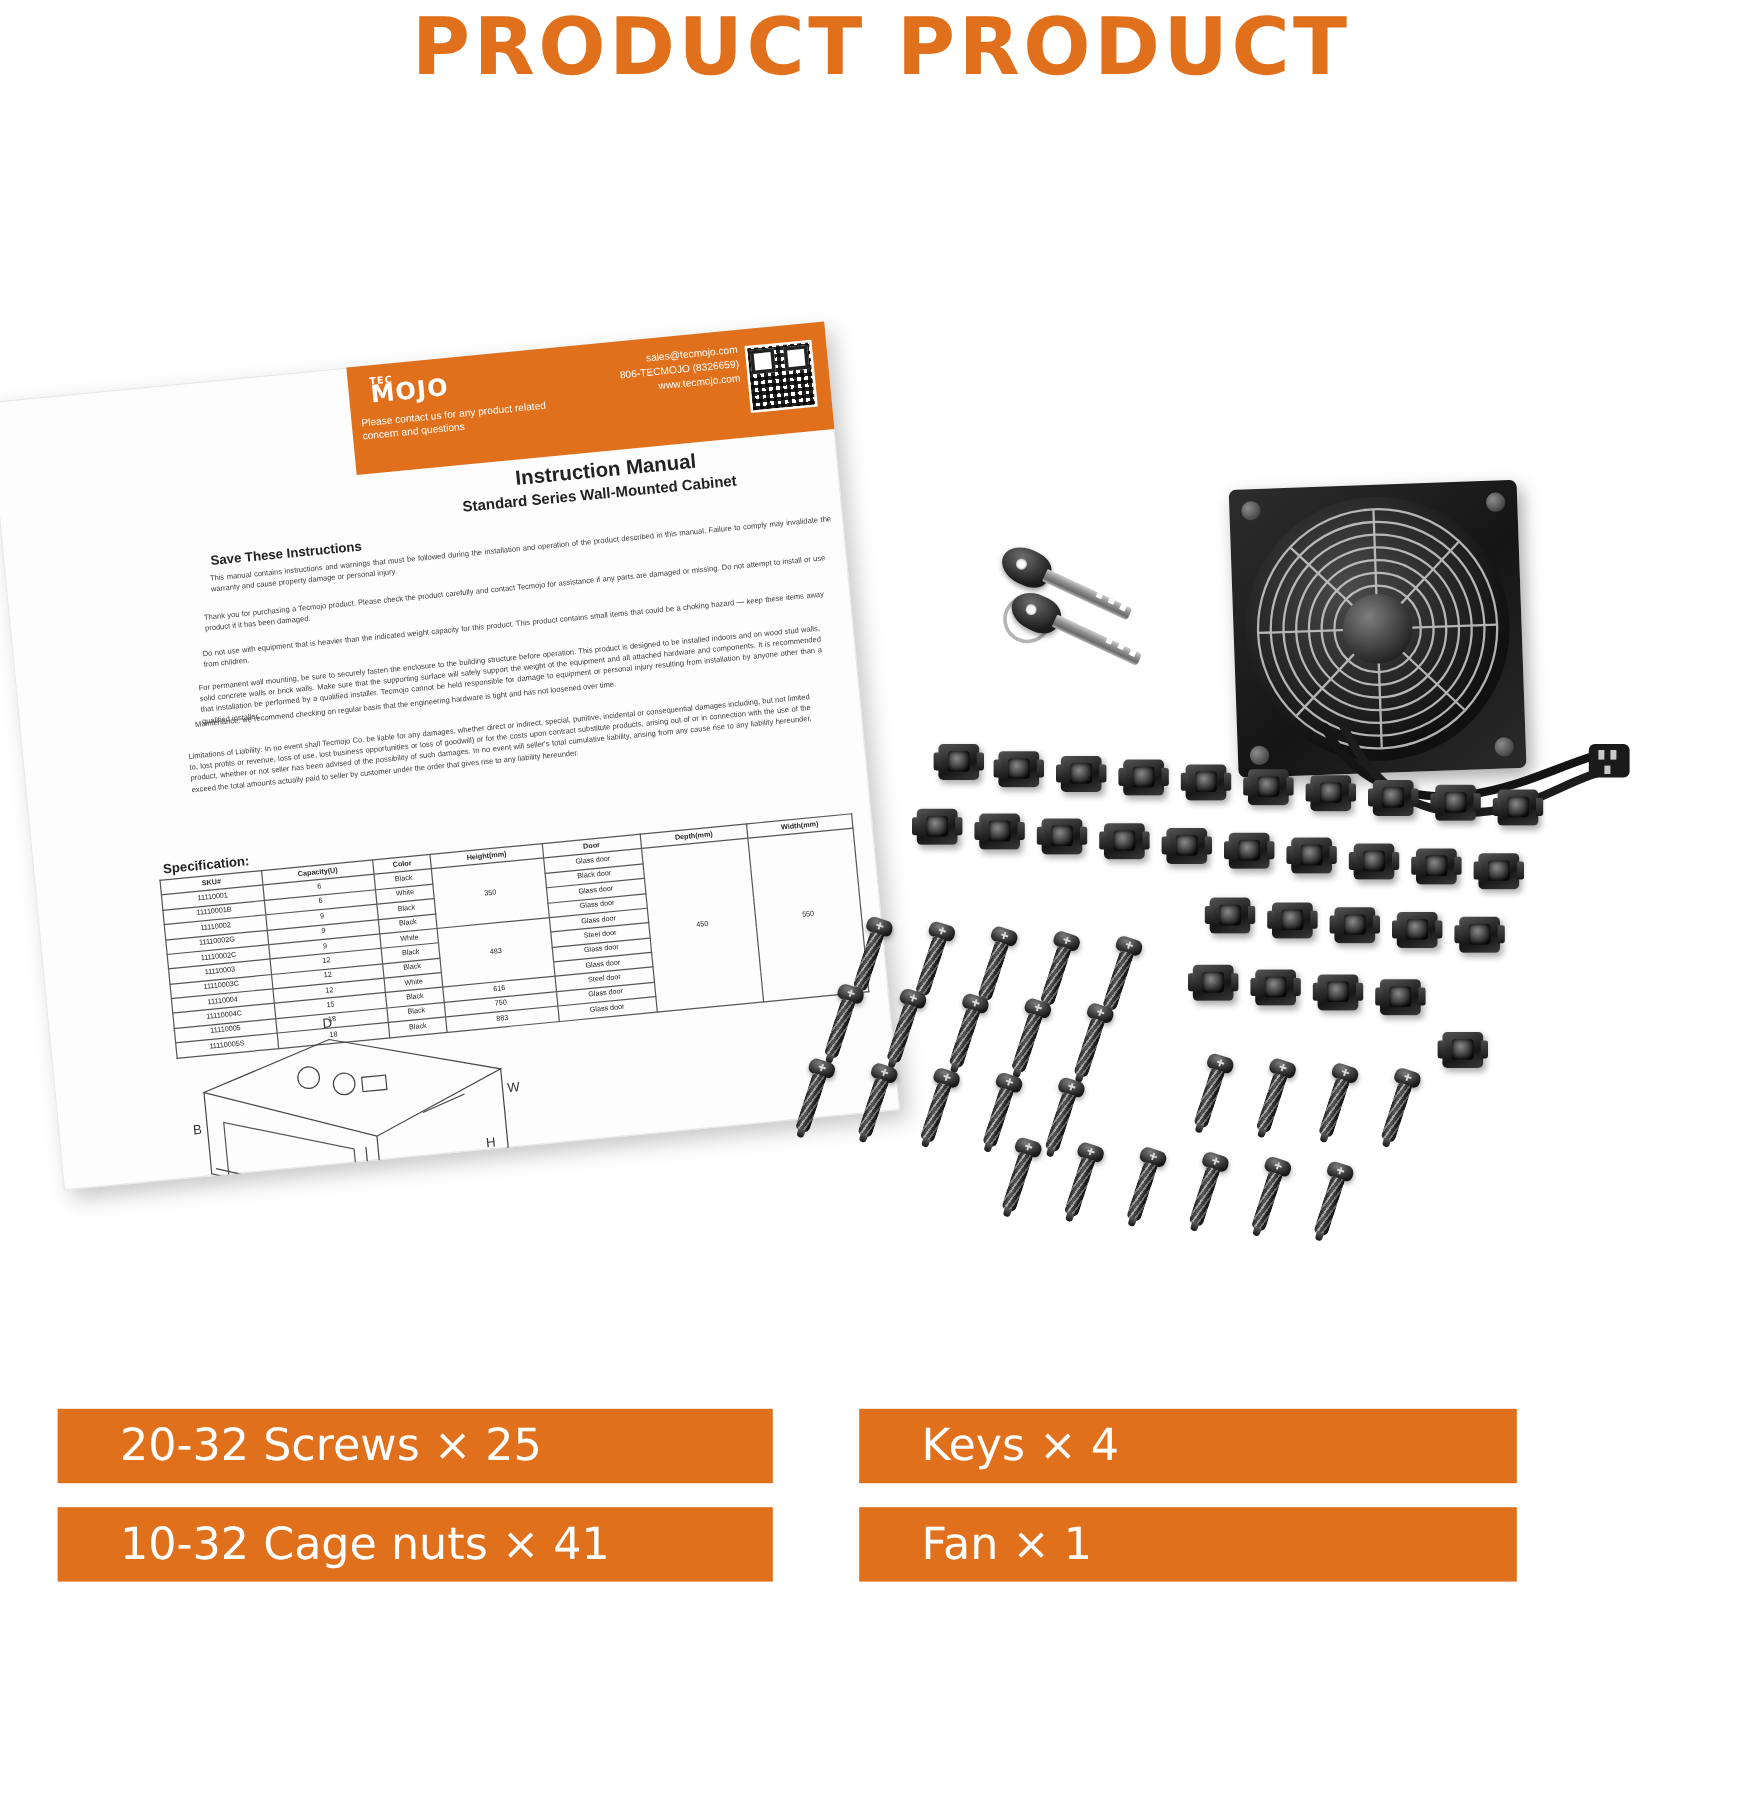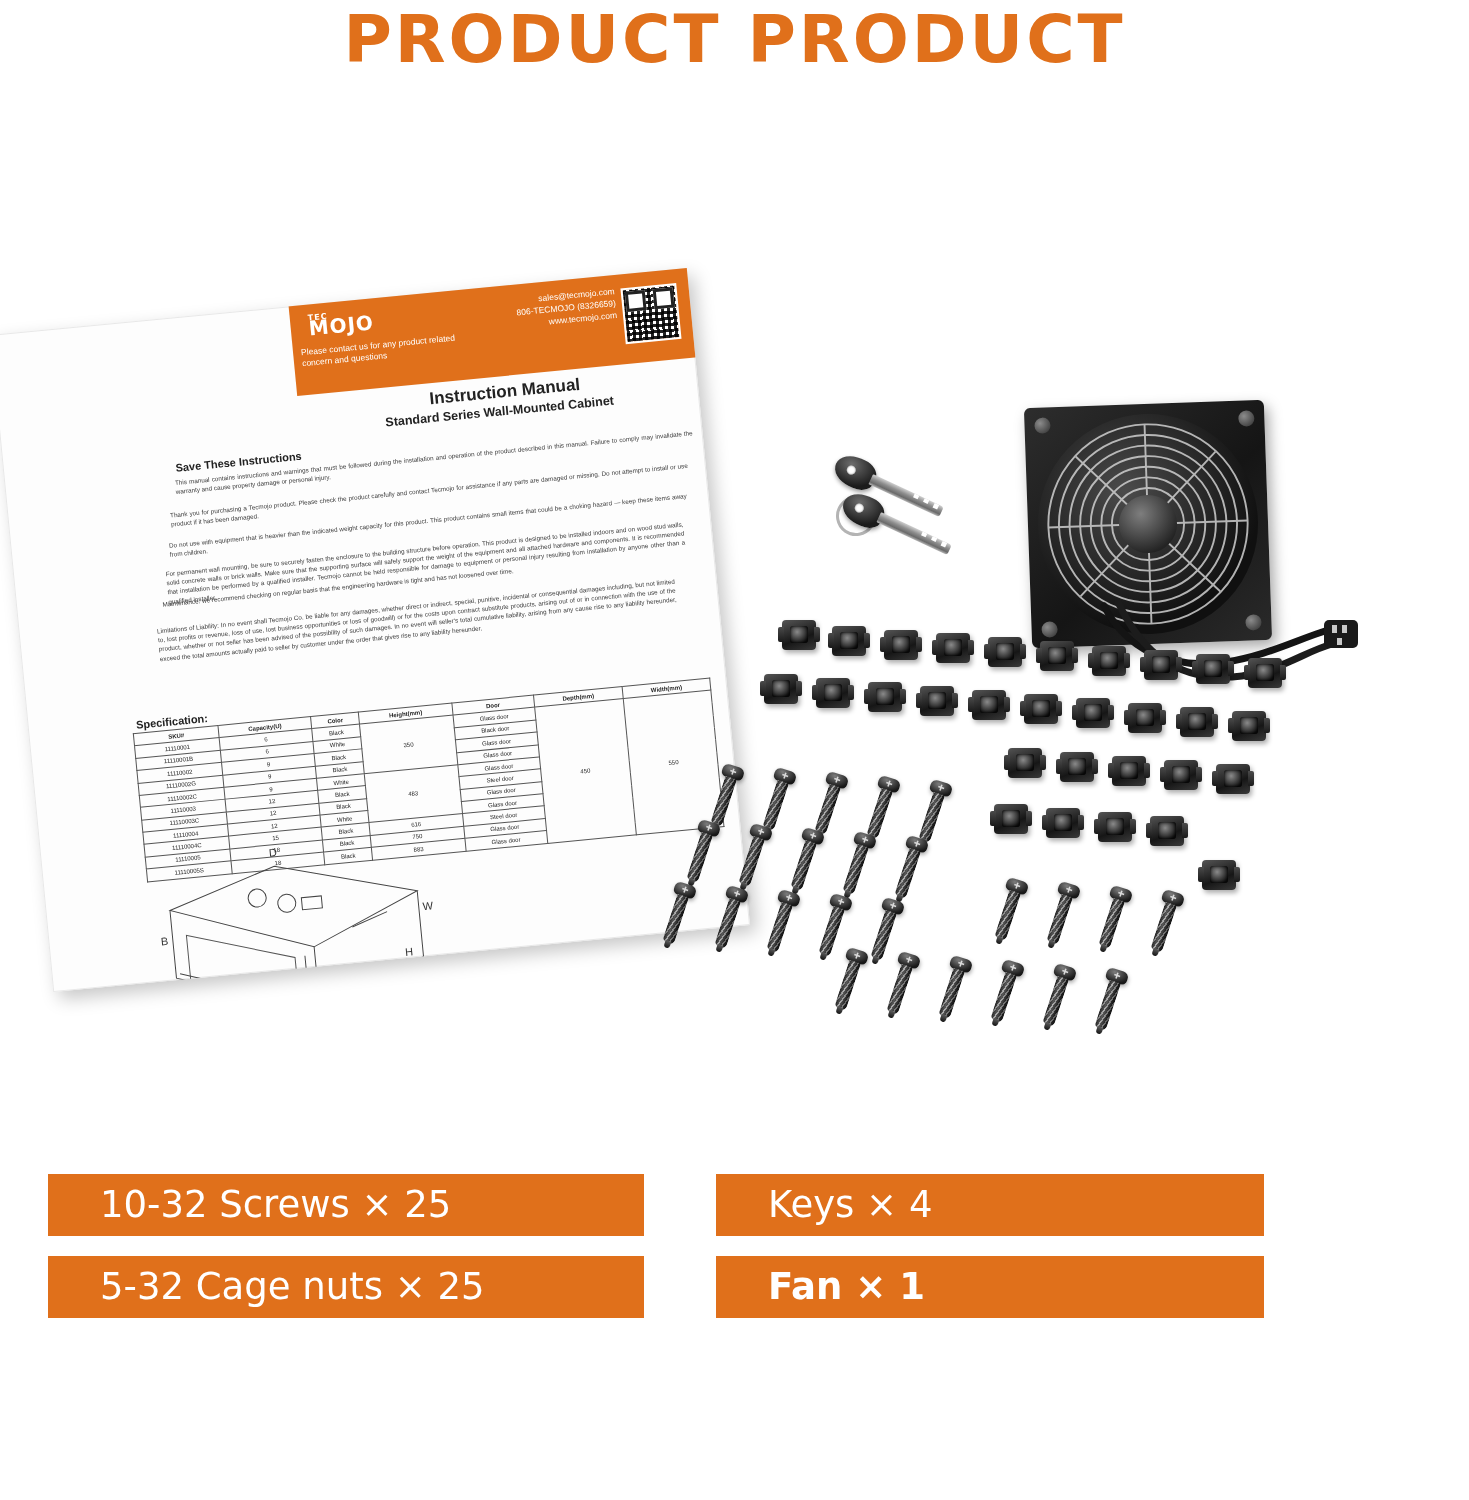--- a/index.html
+++ b/index.html
@@ -380,21 +380,21 @@
     line-height: 62px;
     padding-left: 52px;
     box-sizing: border-box;
     font-family: "DejaVu Sans", sans-serif;
     white-space: nowrap;
     overflow: hidden;
   }
   .cap-screws   { left: 48px;  top: 1174px; width: 596px; }
   .cap-cagenuts { left: 48px;  top: 1256px; width: 596px; }
   .cap-keys     { left: 716px; top: 1174px; width: 548px; }
-  .cap-fan      { left: 716px; top: 1256px; width: 548px; font-weight: bold; }
+  .cap-fan      { left: 716px; top: 1256px; width: 548px; }
 </style>
 </head>
 <body>
 
 <div class="page-heading">PRODUCT PRODUCT</div>
 
 <div class="manual-sheet">
   <div class="sheet-paper"></div>
   <div class="sheet-inner">
     <div class="orange-band"></div>
@@ -935,16 +935,16 @@
       <div class="tip"></div>
     </div>
   <div class="screw" style="left:1108px; top:970px; transform:rotate(18deg);">
       <div class="head"></div>
       <div class="cross"></div>
       <div class="shaft"></div>
       <div class="tip"></div>
     </div>
 </div>
 
-<div class="caption cap-screws">10-32 Screws × 25</div>
-<div class="caption cap-cagenuts">5-32 Cage nuts × 25</div>
+<div class="caption cap-screws">20-32 Screws × 25</div>
+<div class="caption cap-cagenuts">10-32 Cage nuts × 41</div>
 <div class="caption cap-keys">Keys × 4</div>
 <div class="caption cap-fan">Fan × 1</div>
 
 </body></html>

